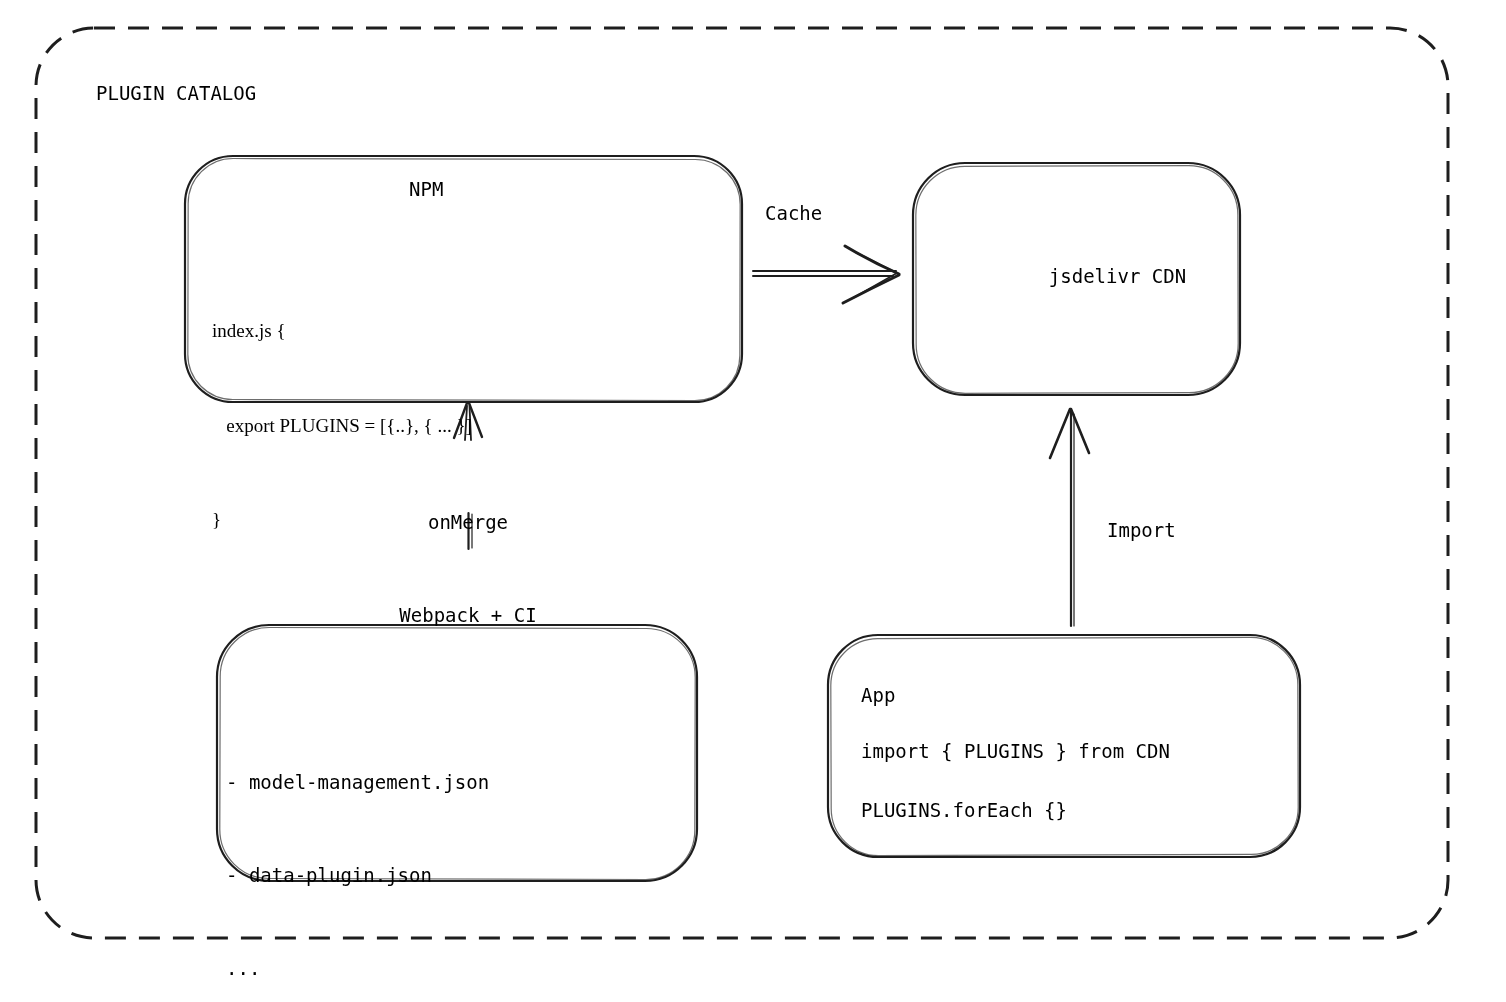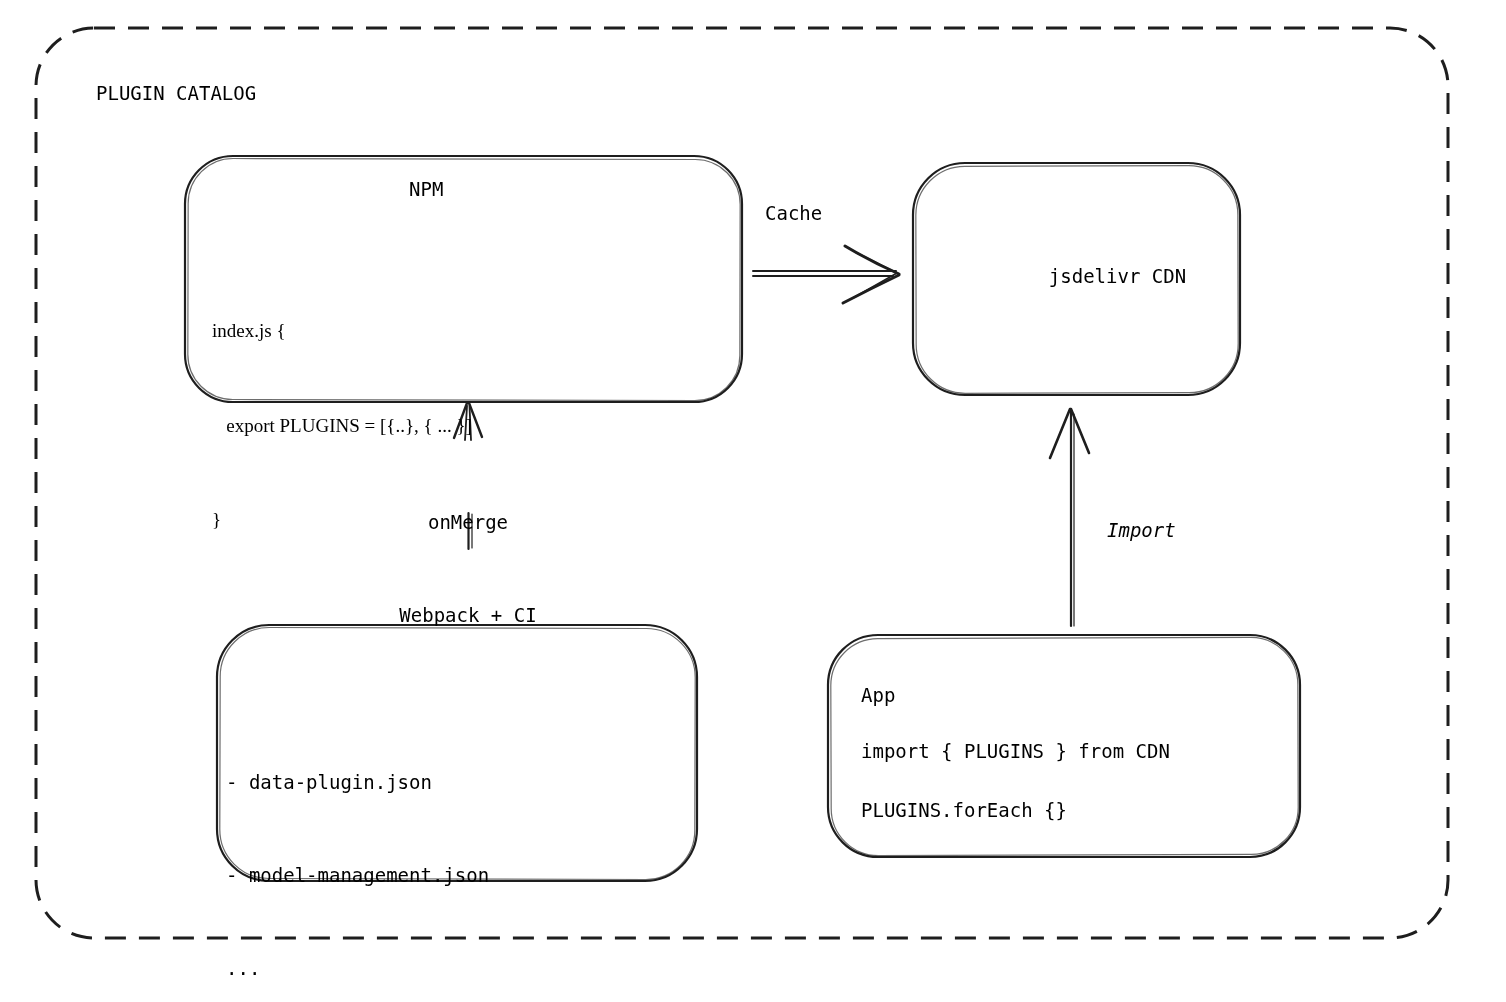--- a/index.html
+++ b/index.html
@@ -99,24 +99,24 @@
   <div class="txt" style="left:765px; top:198px;">Cache</div>
 
   <div class="txt center" style="left:913px; top:261px; width:327px;margin-left:41px;">jsdelivr CDN</div>
 
   <div class="txt center" style="left:320px; top:445px; width:296px;">
     <div>onMerge</div>
     <div>Webpack + CI</div>
   </div>
 
   <div class="txt" style="left:226px; top:705px;">
+    <div>- model-management.json</div>
     <div>- data-plugin.json</div>
-    <div>- model-management.json</div>
     <div>...</div>
   </div>
 
   <div class="txt" style="left:861px; top:680px;text-align:center;">App</div>
   <div class="txt" style="left:861px; top:736px;text-align:center;">import { PLUGINS } from CDN</div>
   <div class="txt" style="left:861px; top:795px;">PLUGINS.forEach {}</div>
 
-  <div class="txt" style="left:1107px; top:515px;font-style:italic;">Import</div>
+  <div class="txt" style="left:1107px; top:515px;">Import</div>
 
 </div>
 
 </body></html>

